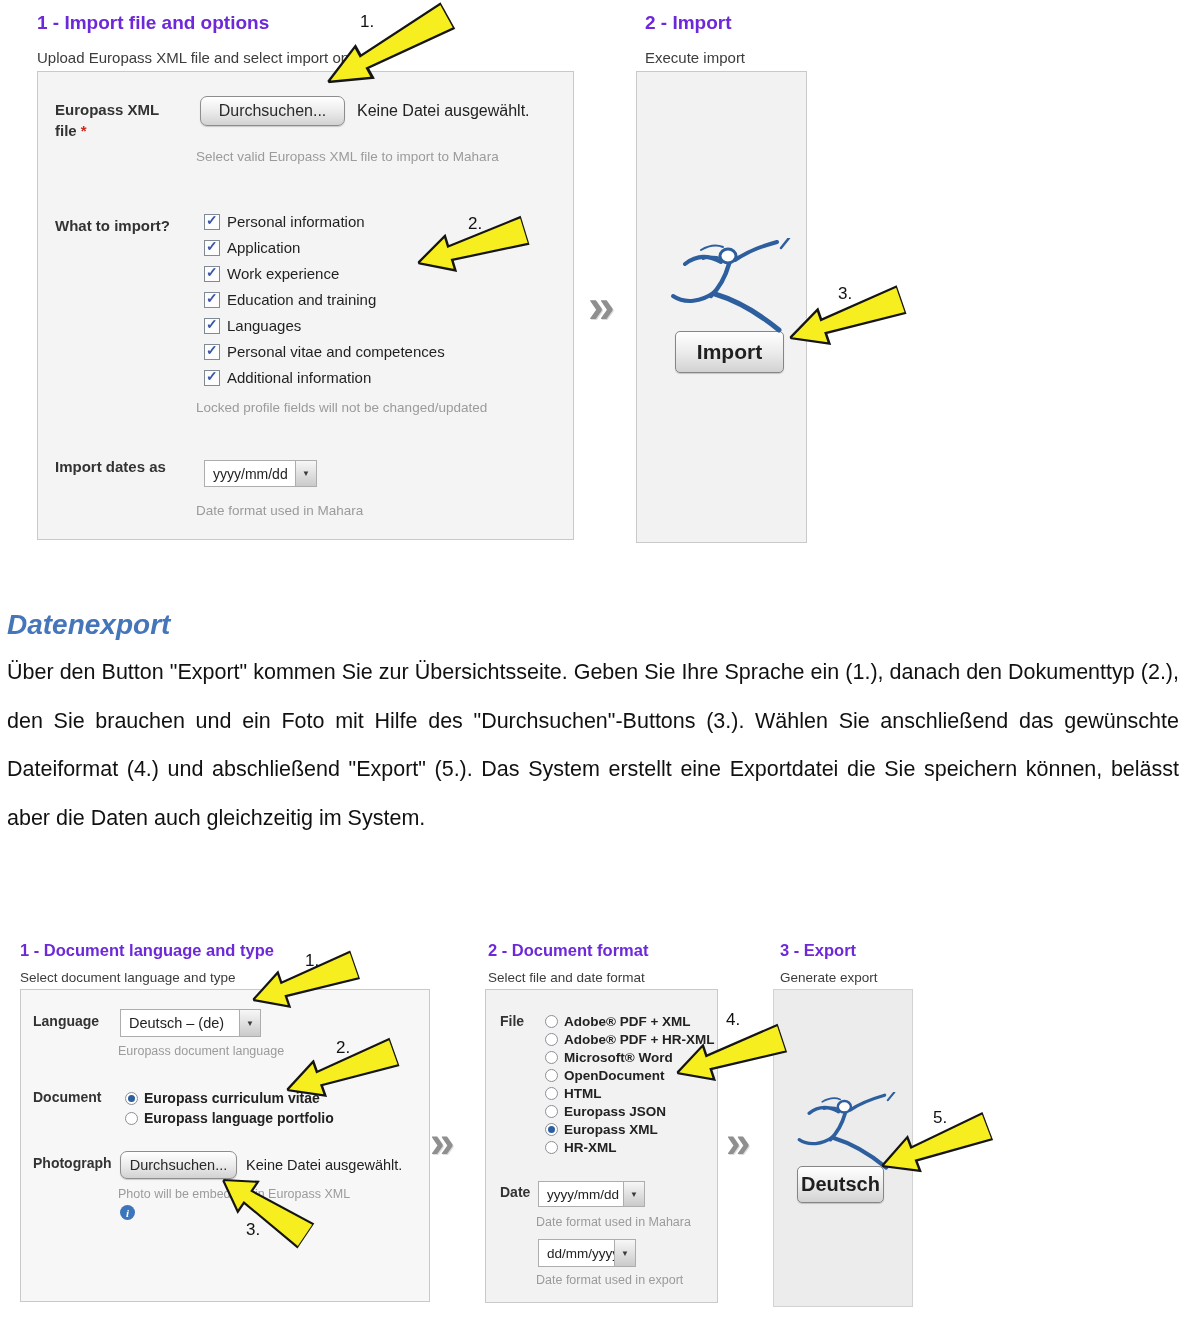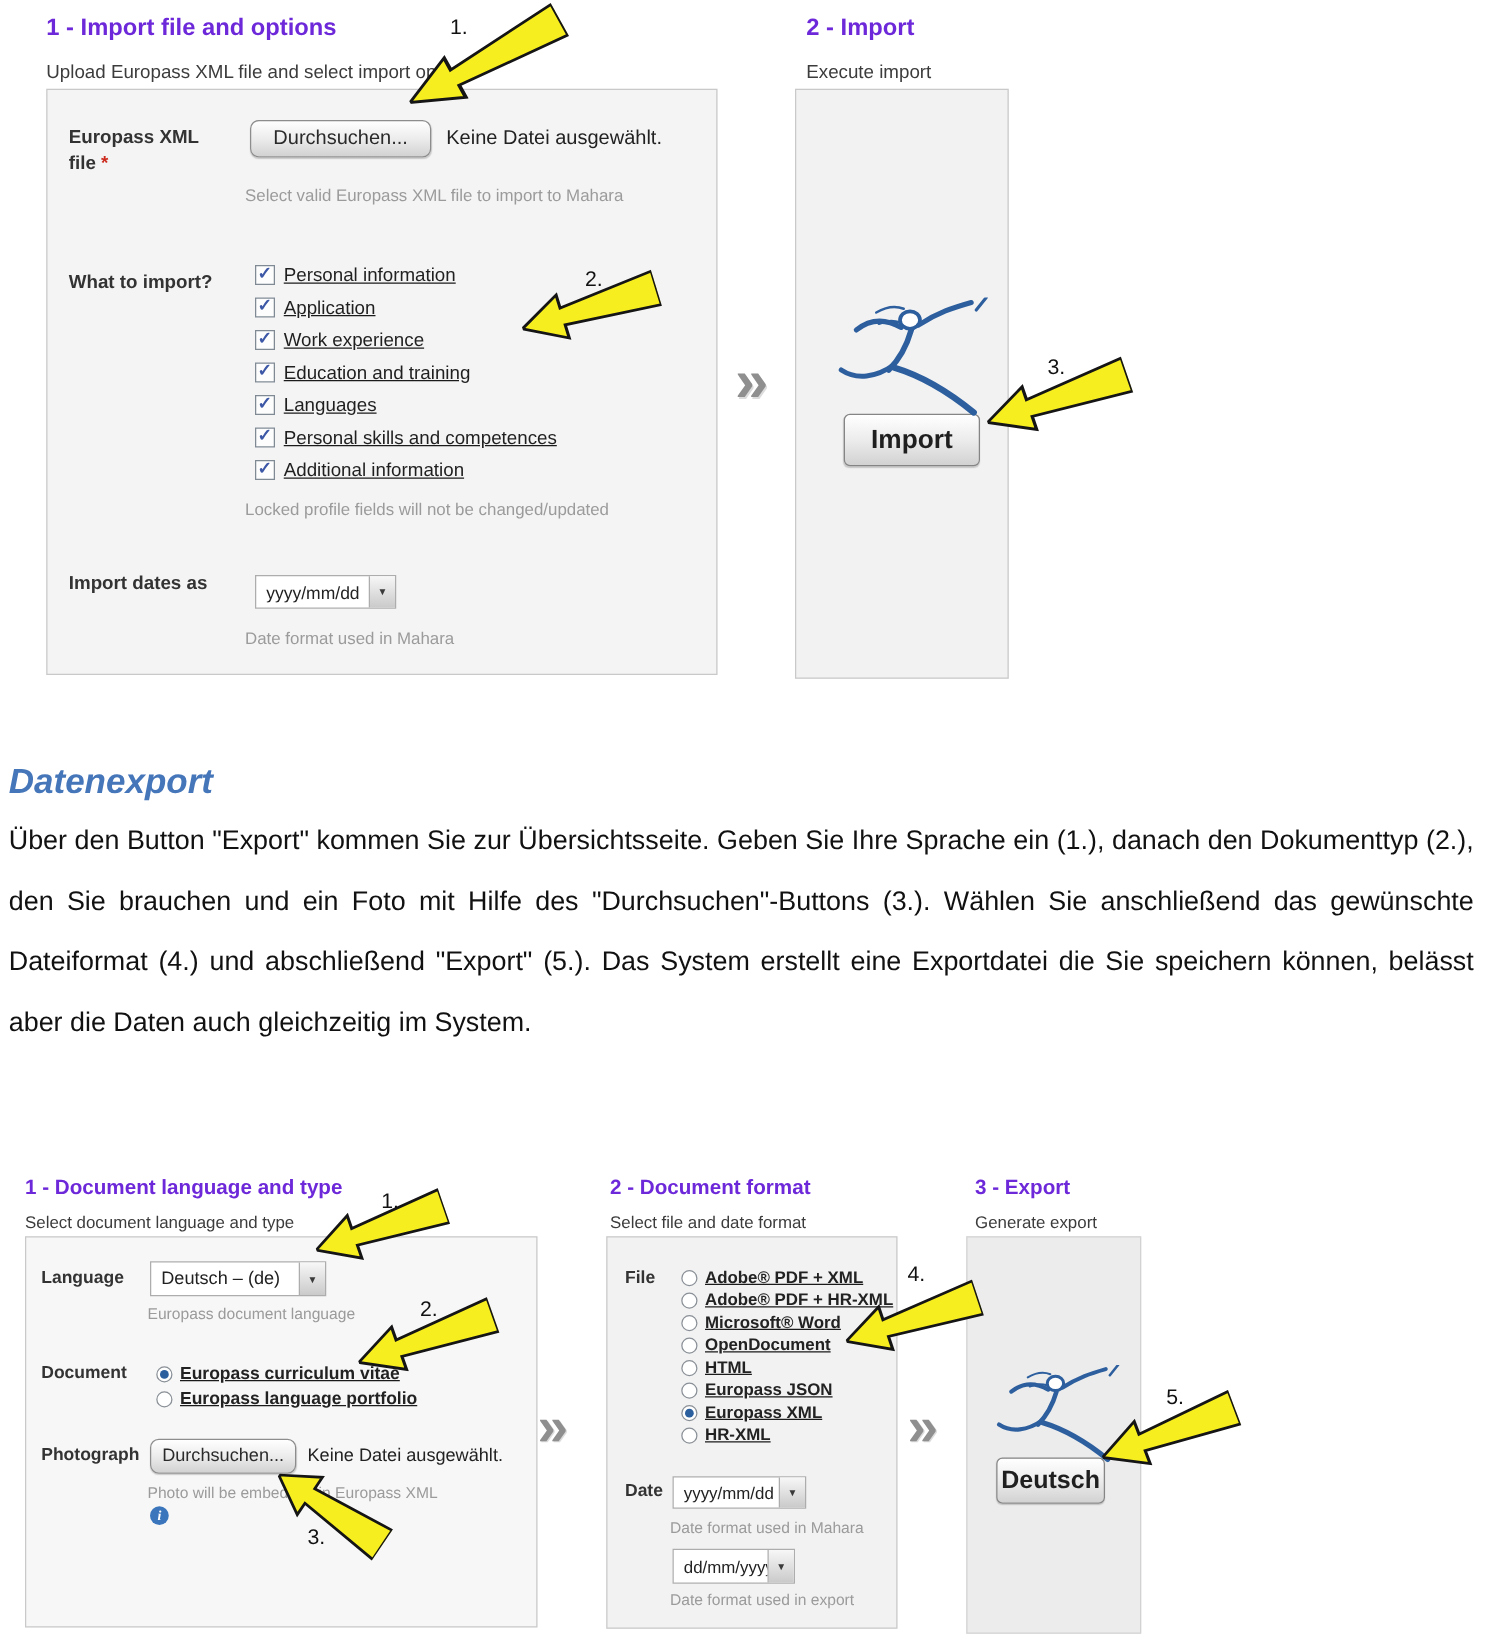--- a/index.html
+++ b/index.html
@@ -16,26 +16,26 @@
        background:linear-gradient(to bottom,#ffffff 0%,#ececec 50%,#d2d2d2 100%);
        border:1px solid #8d8d8d;border-radius:7px;color:#2a2a2a;box-sizing:border-box;
        box-shadow:0 1px 1px rgba(0,0,0,.18);cursor:pointer;white-space:nowrap;}
   .btn-big{font-weight:bold;border-radius:5px;color:#1f1f1f;border:1px solid #858585;}
   .select{position:absolute;background:#fff;border:1px solid #adadad;display:flex;
           align-items:center;box-sizing:border-box;cursor:pointer;}
   .sel-txt{flex:1;padding-left:8px;color:#222;white-space:nowrap;overflow:hidden;}
   .dd{width:20px;align-self:stretch;border-left:1px solid #adadad;
       background:linear-gradient(#f7f7f7,#cacaca);display:flex;align-items:center;justify-content:center;}
   .dd::after{content:"▼";font-size:8px;color:#3a3a3a;}
-  .checkrow{position:absolute;display:flex;align-items:flex-start;gap:7px;height:18px;cursor:pointer;text-decoration:underline;}
+  .checkrow{position:absolute;display:flex;align-items:flex-end;gap:7px;height:18px;cursor:pointer;}
   .cb{width:14px;height:14px;background:#fdfdfd;border:1px solid #7f8a95;position:relative;flex:0 0 auto;}
   .cb.checked::after{content:"✓";position:absolute;left:1px;top:-3px;font-size:14px;
       font-weight:bold;color:#3c57a6;}
   .cb-label{color:#1f1f1f;}
-  .radiorow{position:absolute;display:flex;align-items:flex-end;gap:6px;height:16px;cursor:pointer;text-decoration:underline;}
+  .radiorow{position:absolute;display:flex;align-items:center;gap:6px;height:16px;cursor:pointer;}
   .radio{width:13px;height:13px;border-radius:50%;background:#fff;border:1px solid #8a9097;
          position:relative;flex:0 0 auto;box-sizing:border-box;}
   .radio.sel::after{content:"";position:absolute;left:2px;top:2px;width:7px;height:7px;
          border-radius:50%;background:#2b5f9e;}
   .radio-label{font-weight:bold;color:#222;}
   .chev{position:absolute;color:#8f8f8f;font-weight:bold;line-height:1;
         text-shadow:1px 1px 0 #dcdcdc;}
   .chev::after{content:"»";}
   .arrow{position:absolute;height:40px;transform-origin:0 50%;z-index:30;}
   .arrow svg{display:block;width:100%;height:100%;}
@@ -83,21 +83,21 @@
   <div class="checkrow" style="left:204px;top:290px">
     <span class="cb checked"></span>
     <span class="cb-label" style="font-size:15px">Education and training</span>
     </div>
   <div class="checkrow" style="left:204px;top:316px">
     <span class="cb checked"></span>
     <span class="cb-label" style="font-size:15px">Languages</span>
     </div>
   <div class="checkrow" style="left:204px;top:342px">
     <span class="cb checked"></span>
-    <span class="cb-label" style="font-size:15px">Personal skills and competences</span>
+    <span class="cb-label" style="font-size:15px">Personal vitae and competences</span>
     </div>
   <div class="checkrow" style="left:204px;top:368px">
     <span class="cb checked"></span>
     <span class="cb-label" style="font-size:15px">Additional information</span>
     </div>
 
   <div class="hint" style="left:196px;top:400px;font-size:13.5px">Locked profile fields will not be changed/updated</div>
 
   <div class="flabel" style="left:55px;top:458px;font-size:15px">Import dates as</div>
   <div class="select" style="left:204px;top:460px;width:113px;height:27px;font-size:14px">

